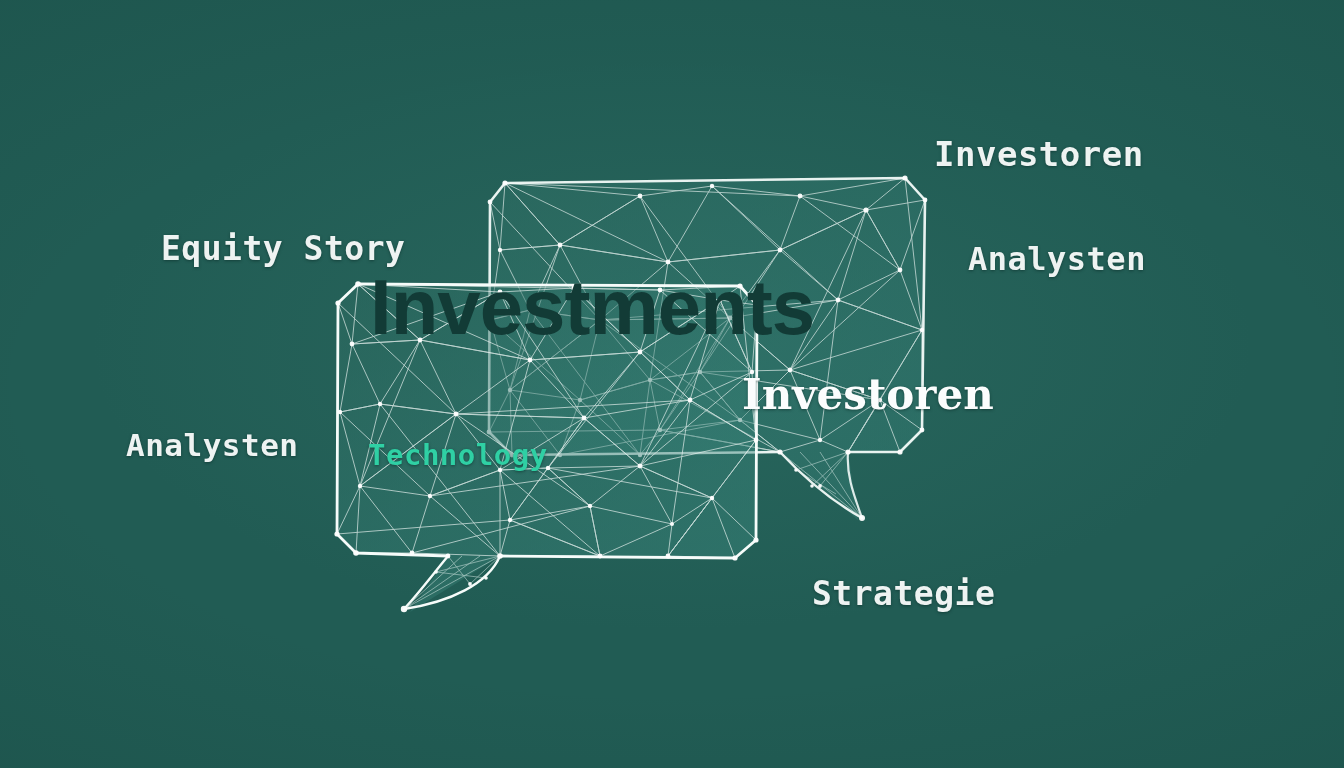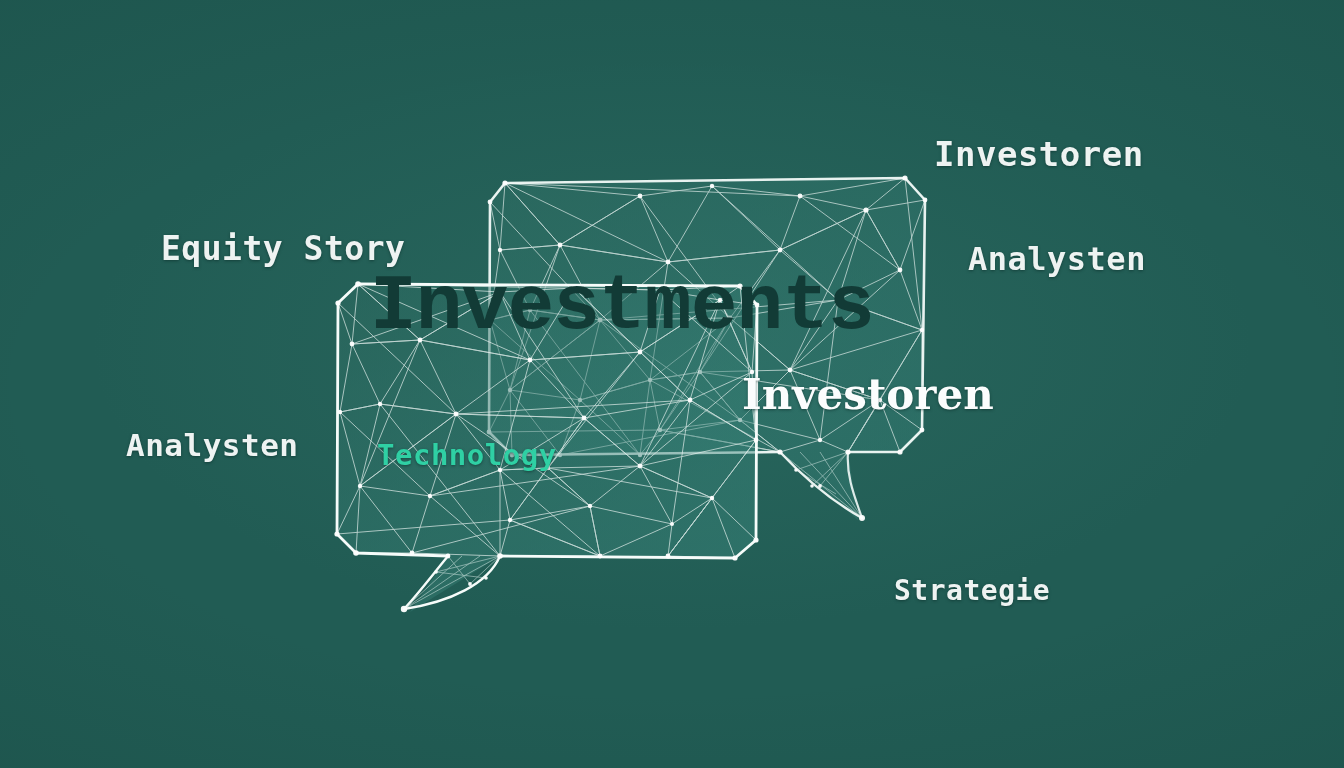--- a/index.html
+++ b/index.html
@@ -44,43 +44,43 @@
   .kw.mint { color: #2fd0a4; }
   .kw.serif {
     font-family: "DejaVu Serif", "Liberation Serif", serif;
     font-weight: bold;
     letter-spacing: 0px;
   }
   #headline {
     position: absolute;
     left: 370px;
     top: 268px;
-    font-family: Liberation Mono, monospace;
+    font-family: Liberation Sans, sans-serif;
     font-weight: bold;
     font-size: 78px;
     line-height: 1;
     color: #123b36;
     letter-spacing: -1px;
     white-space: nowrap;
   }
   #kw-investoren-big {
     left: 742px;
     top: 370px;
     font-size: 42px;
     font-family: "DejaVu Serif", "Liberation Serif", serif;
     font-weight: bold;
     color: #fbfdfd;
   }
   #kw-investoren-top   { left: 934px; top: 134px; font-size: 34px; }
   #kw-analysten-right  { left: 968px; top: 240px; font-size: 32px; }
   #kw-equity-story     { left: 161px; top: 229px; font-size: 33px; }
   #kw-analysten-left   { left: 126px; top: 427px; font-size: 31px; }
   #kw-bewertung        { left: 968px; top: 468px; font-size: 32px; }
-  #kw-strategie        { left: 894px; top: 574px; font-size: 28px; }
-  #kw-technology       { left: 368px; top: 438px; font-size: 29px; padding-left: 9px; }
+  #kw-strategie        { left: 812px; top: 574px; font-size: 33px; }
+  #kw-technology       { left: 368px; top: 438px; font-size: 29px; }
 </style>
 </head>
 <body>
 
 <div id="stage">
 
   <div id="bg-vignette"></div>
 
   <svg id="mesh" viewBox="0 0 1344 768" aria-hidden="true">
     <defs>

